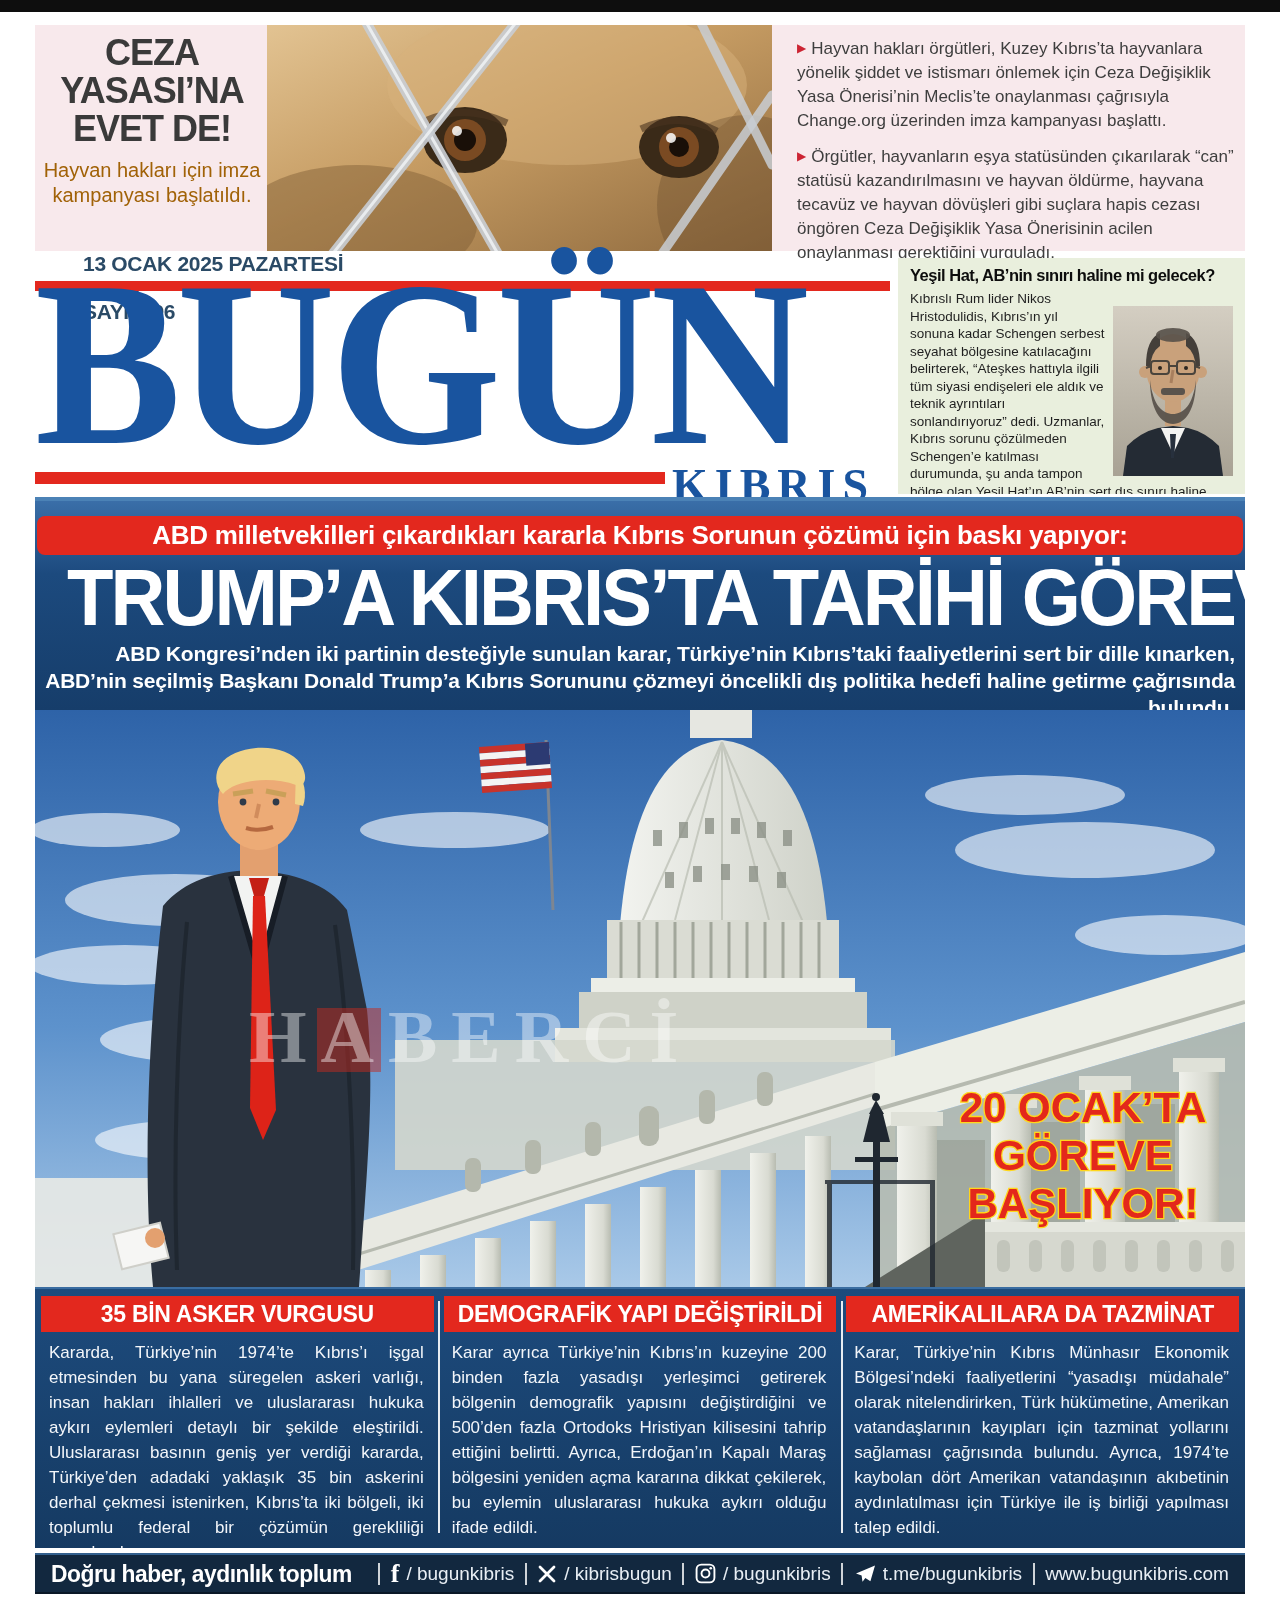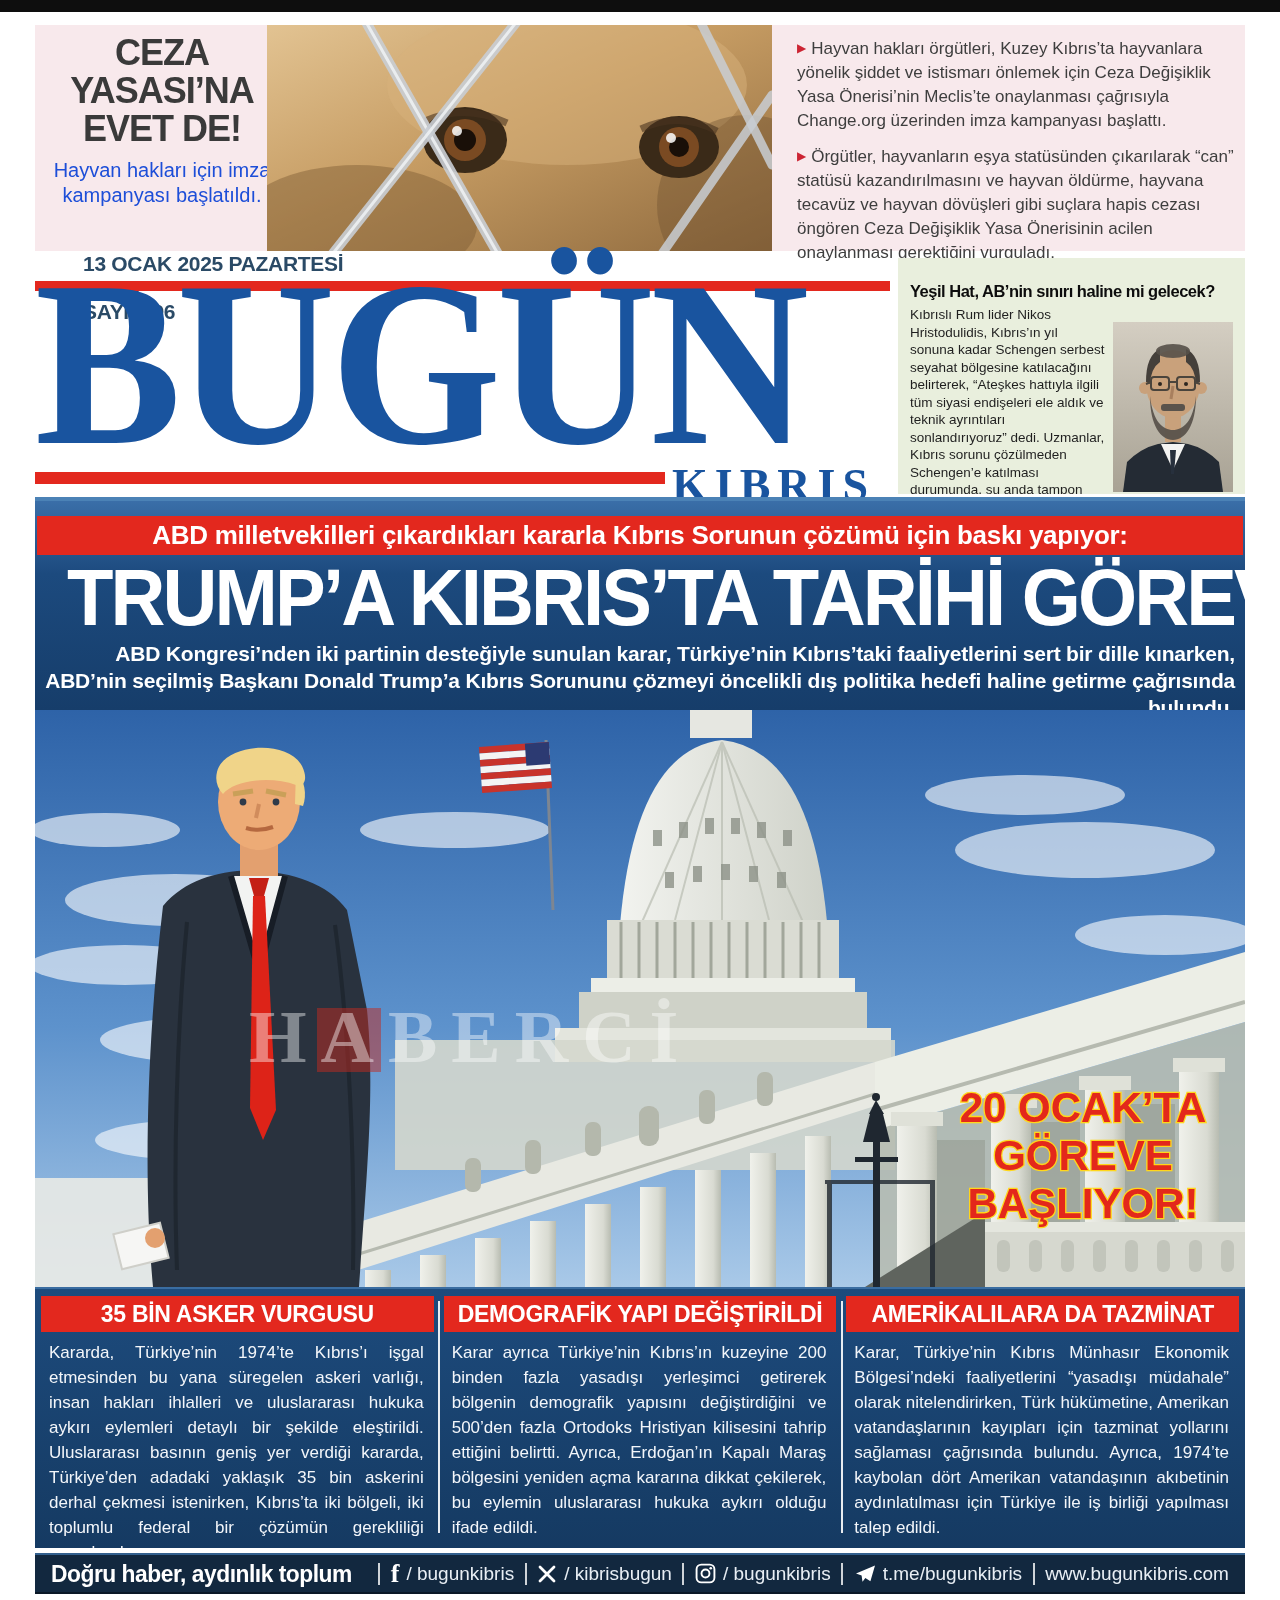--- a/index.html
+++ b/index.html
@@ -6,52 +6,52 @@
   .page{position:relative;width:1280px;height:1600px;background:#ffffff;overflow:hidden;
         font-family:"Liberation Sans", sans-serif;margin:0 auto;}
   .abs{position:absolute;}
 
   
   .topbar{left:0;top:0;width:1280px;height:12px;background:#0e0e0e;}
 
   
   .promo-panel{left:35px;top:25px;width:1210px;height:226px;background:#f8e9ec;}
   .dog-photo{left:267px;top:25px;width:505px;height:226px;display:block;}
-  .promo-text{left:35px;top:34px;width:234px;text-align:center;margin-left:10px;}
+  .promo-text{left:35px;top:34px;width:234px;text-align:center;}
   .promo-title{font-size:36px;font-weight:800;color:#3a3a3a;line-height:1.06;letter-spacing:-1px;}
-  .promo-sub{font-size:20px;color:#1d4ed8;line-height:1.24;margin-top:10px;}
+  .promo-sub{font-size:20px;color:#a16207;line-height:1.24;margin-top:10px;}
   .bullets{left:797px;top:37px;width:444px;}
   .bullet{font-size:17px;color:#3e3e3e;line-height:1.42;margin:0 0 11px 0;text-align:left;}
   .bullet .arrow{color:#cc2433;font-size:12px;margin-right:5px;vertical-align:2px;}
 
   
   .dateline{left:37px;top:252px;display:flex;align-items:baseline;
             font-size:21px;font-weight:700;color:#2a4a66;letter-spacing:-0.3px;flex-direction:column;}
   .dateline .yr{margin-left:46px;} .dateline .iss{margin-left:27px;}
   .rule-top{left:35px;top:281px;width:855px;height:10px;background:#e3281e;z-index:1;}
   .masthead{left:35px;top:246px;z-index:2;font-family:"Liberation Serif", serif;font-weight:700;
             font-size:236px;line-height:1;color:#19549f;letter-spacing:-5px;
             transform:scaleX(.93);transform-origin:left top;white-space:nowrap;}
   .masthead-underline{left:35px;top:472px;width:630px;height:12px;background:#e3281e;}
   .kibris{left:672px;top:459px;font-family:"Liberation Serif", serif;font-weight:700;
           font-size:46px;letter-spacing:7px;color:#19549f;white-space:nowrap;}
 
   
   .green-box{left:898px;top:258px;width:347px;height:236px;background:#e9efdd;
-             padding:24px 12px;box-sizing:border-box;overflow:hidden;}
+             padding:8px 12px;box-sizing:border-box;overflow:hidden;}
   .gb-title{font-size:17px;font-weight:800;color:#0d0d0d;white-space:nowrap;
             letter-spacing:-0.5px;transform:scaleX(.97);transform-origin:left;}
   .gb-photo{float:right;width:120px;height:170px;margin:20px 0 0 8px;}
   .gb-body{font-size:13.5px;color:#1f1f1f;line-height:1.3;margin-top:4px;text-align:left;}
 
   
   .lead-panel{left:35px;top:497px;width:1210px;height:213px;box-sizing:border-box;
               background:linear-gradient(180deg,#3a6ea8 0%,#1c4a7e 35%,#163d6a 100%);
               border-top:4px solid #4b82b6;overflow:hidden;}
-  .kicker{margin:15px 2px 0;height:39px;background:#e3281e;display:flex;align-items:center;justify-content:center;}
+  .kicker{margin:15px 2px 0;height:39px;background:#e3281e;display:flex;align-items:center;justify-content:center;border-radius:8px;}
   .kicker span{font-size:26px;font-weight:700;color:#fff;letter-spacing:-0.3px;}
   .headline-wrap{text-align:center;margin-top:2px;white-space:nowrap;}
   .headline{display:inline-block;font-size:80px;font-weight:800;color:#fff;letter-spacing:-3px;
             transform:scaleX(.95);transform-origin:center top;line-height:1.02;}
   .deck{margin-top:1px;padding:0 10px;text-align:right;font-size:21px;font-weight:700;
         color:#fff;line-height:1.3;letter-spacing:-0.2px;}
 
   
   .main-photo{left:35px;top:710px;width:1210px;height:577px;display:block;}
 

